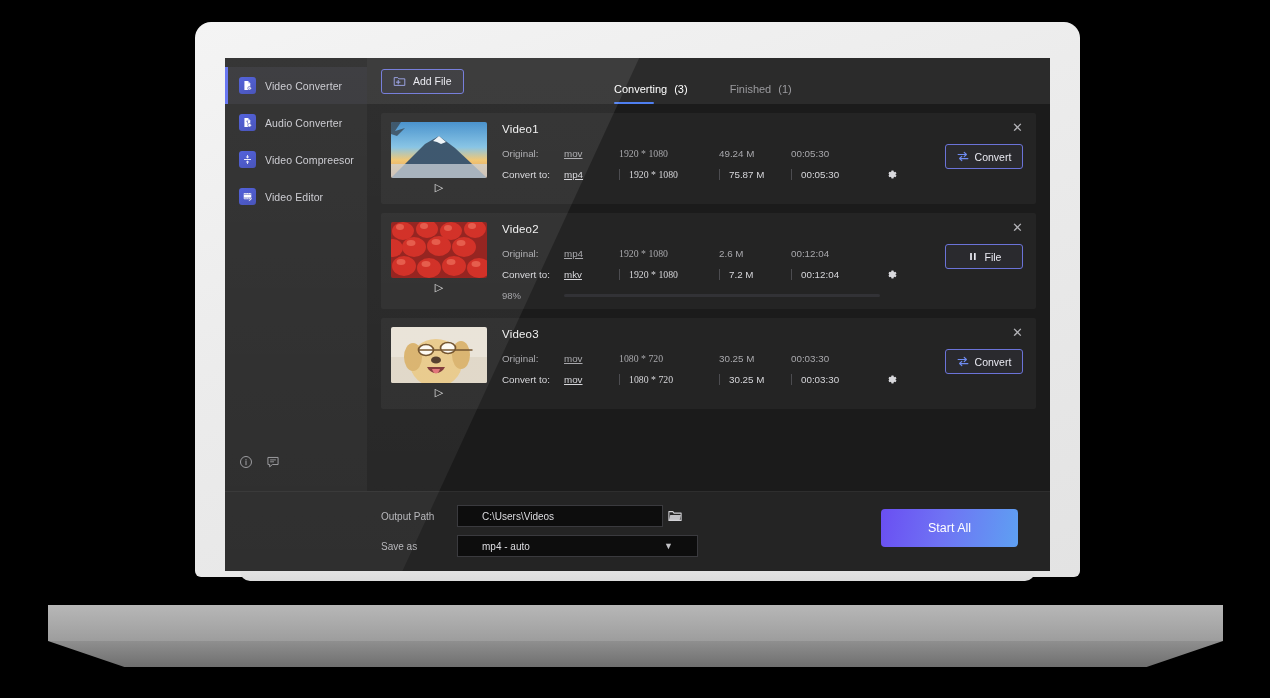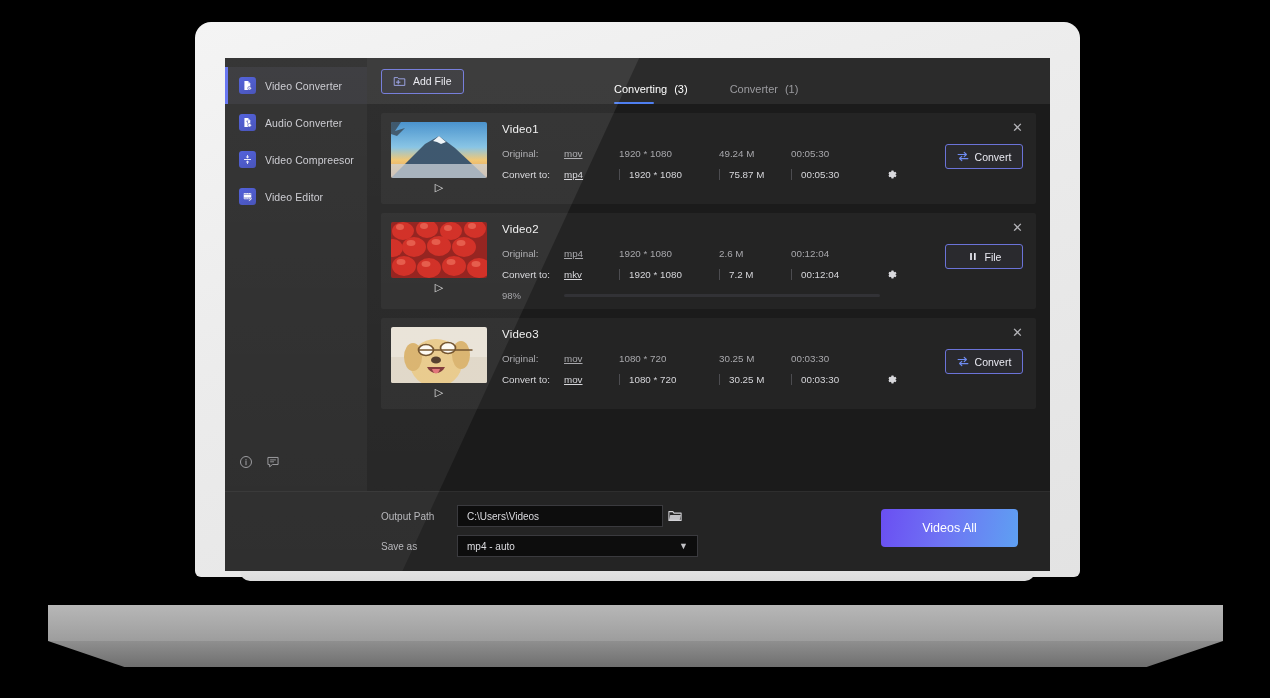--- a/index.html
+++ b/index.html
@@ -121,21 +121,21 @@
     line-height: 15px; margin-top: 2px; cursor: pointer;
   }
 
   .info { flex: 1; min-width: 0; padding-left: 15px; padding-top: 1px; }
   .vtitle { color: #f0f0f0; font-size: 11.5px; margin-bottom: 8px; letter-spacing:.2px; }
 
   .row { display: flex; align-items: center; height: 21px; font-size: 9.8px; color: #a8a8ac; }
   .row.edit { color: #d6d6da; }
   .c-label { width: 62px; flex: none; }
   .c-fmt { width: 55px; flex: none; text-decoration: underline; }
-  .c-res  { width: 100px; flex: none; }
+  .c-res  { width: 100px; flex: none; font-family: Liberation Serif, serif; }
   .c-size { width: 72px; flex: none; }
   .c-dur  { width: 90px; flex: none; }
   .row.edit .c-res, .row.edit .c-size, .row.edit .c-dur {
     border-left: 1px solid #4c4c50; padding-left: 9px;
   }
   .gear { color:#d8d8dc; cursor:pointer; margin-left: 4px; display:flex; }
   .gear svg { width: 13px; height: 13px; display:block; }
 
   .prog-row { display:flex; align-items:center; height: 17px; margin-top: 2px; }
   .prog-pct { width: 62px; flex:none; font-size: 9.5px; color:#a0a0a4; }
@@ -164,21 +164,21 @@
   #bottom {
     height: 80px; background: #242424; flex:none;
     border-top: 1px solid #2e2e2e; position: relative;
     padding: 13px 0 0 156px;
   }
   .brow { display:flex; align-items:center; margin-bottom: 8px; }
   .brow-label { width: 76px; flex:none; color:#b4b4b8; font-size:10px; }
   .field {
     height: 22px; background:#0d0d0d; border:1px solid #3a3a3e;
     color:#dcdce0; font-size:10px; display:flex; align-items:center;
-    padding: 0 9px; position: relative;
+    padding: 0 24px; position: relative;
   }
   #path-field { width: 206px; }
   #folder-btn {
     width: 22px; height: 22px; margin-left: 1px; cursor:pointer;
     display:flex; align-items:center; justify-content:center; color:#d2d2d6;
   }
   #folder-btn svg { width:14px; height:12px; display:block; }
   #saveas-field { width: 241px; justify-content: space-between; cursor:pointer; }
   .chev { color:#c2c2c6; font-size: 9px; }
   #start-all {
@@ -287,21 +287,21 @@
             </span>
             <span>Add File</span>
           </div>
 
           <div id="tabs">
             <div class="tab active">
               <span>Converting</span>
               <span>(3)</span>
             </div>
             <div class="tab">
-              <span>Converter</span>
+              <span>Finished</span>
               <span>(1)</span>
             </div>
           </div>
         </div>
 
         <div id="list">
 
           <div class="card">
             <div class="thumb-wrap">
               <div class="thumb">
@@ -519,19 +519,19 @@
         </span>
       </div>
       <div class="brow">
         <span class="brow-label">Save as</span>
         <span class="field" id="saveas-field">
           <span>mp4 - auto</span>
           <span class="chev">▼</span>
         </span>
       </div>
       <div id="start-all">
-        <span>Videos All</span>
+        <span>Start All</span>
       </div>
     </div>
 
     <div id="glare"></div>
   </div>
 </div>
 
 </body></html>

